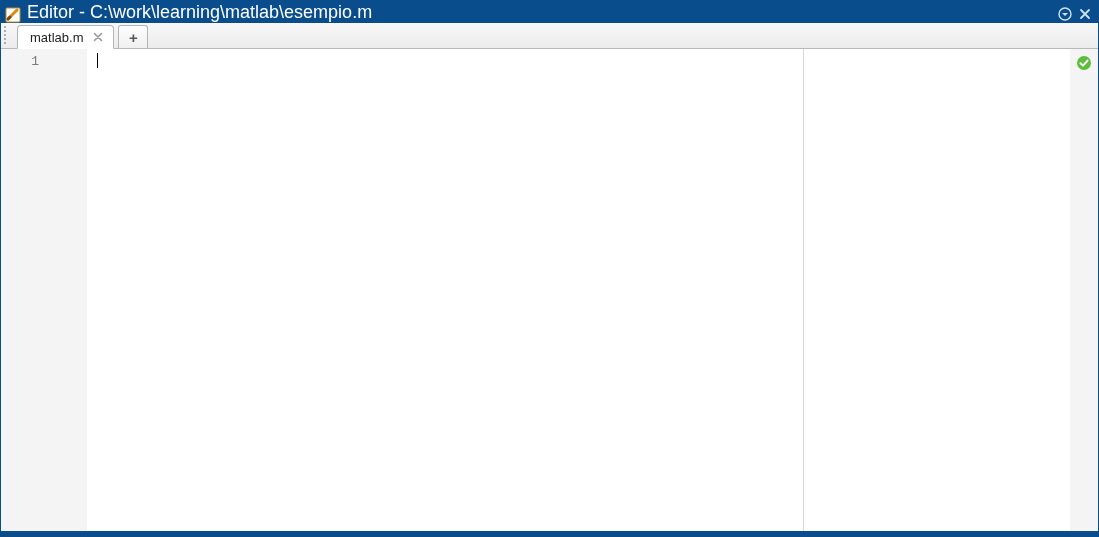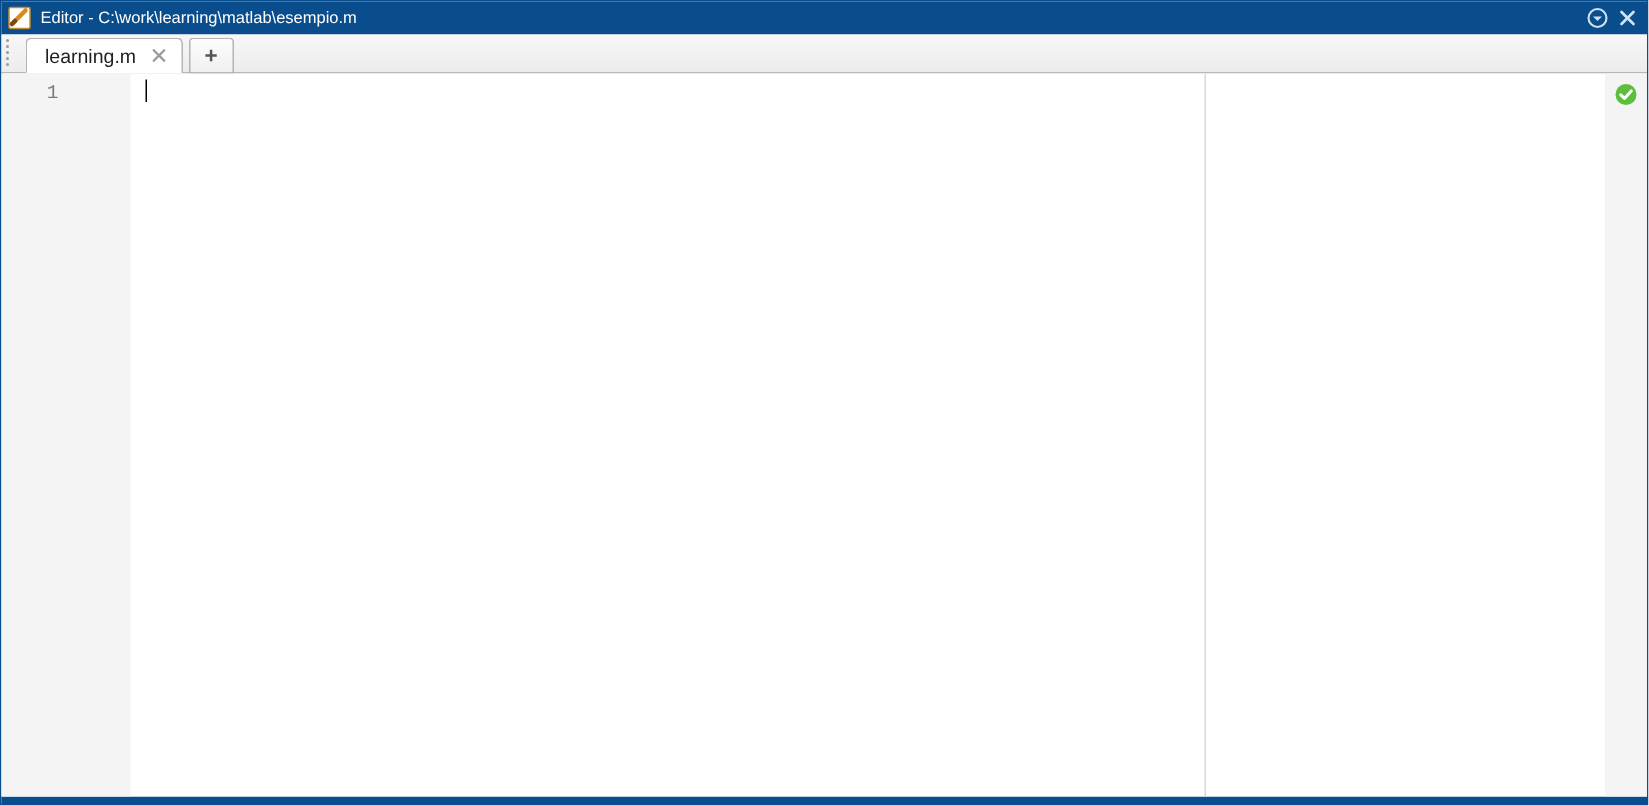--- a/index.html
+++ b/index.html
@@ -1,18 +1,18 @@
 <!DOCTYPE html>
 <html><head>
 <meta charset="utf-8">
 <style>
 *{box-sizing:border-box;margin:0;padding:0}
 body{font-family:"Segoe UI",Arial,sans-serif;font-size:13px;background:#fff;overflow:hidden}
 .window{width:1099px;height:537px;border:1px solid #0a4d8c;display:flex;flex-direction:column;background:#fff}
-.title-bar{height:22px;background:#0a4d8c;color:#fff;display:flex;align-items:center;padding:0 4px 0 4px;font-size:11px}
+.title-bar{height:22px;background:#0a4d8c;color:#fff;display:flex;align-items:flex-end;padding:0 4px 0 4px;font-size:18px}
 .title-bar .app-icon{width:16px;height:16px;margin-right:6px;display:flex;align-items:center;justify-content:center}
 .title-bar .title-text{flex:1;color:#fff;font-weight:400}
 .title-bar .ctrl{width:18px;height:18px;display:flex;align-items:center;justify-content:center;color:#d0e2f2;margin-left:2px;cursor:pointer}
 .title-bar .ctrl svg{display:block}
 .tab-strip{height:26px;background:linear-gradient(#f7f7f7,#ececec);border-bottom:1px solid #b8b8b8;display:flex;align-items:flex-end;padding-left:6px;position:relative}
 .tab-strip .grip{position:absolute;left:2px;top:3px;width:4px;height:18px;display:flex;flex-direction:column;justify-content:space-between}
 .tab-strip .grip span{width:2px;height:2px;background:#9a9a9a;border-radius:1px;margin-left:1px}
 .tab{height:24px;background:#fff;border:1px solid #b4b4b4;border-bottom:1px solid #fff;border-top-left-radius:4px;border-top-right-radius:4px;display:flex;align-items:center;padding:0 8px 0 12px;margin-bottom:-1px;margin-left:10px;position:relative;z-index:2}
 .tab .tab-label{color:#222;font-size:13px;margin-right:8px}
 .tab .tab-close{width:14px;height:14px;display:flex;align-items:center;justify-content:center;color:#9a9a9a;cursor:pointer}
@@ -58,21 +58,21 @@
 
   <div class="tab-strip">
     <div class="grip">
       <span></span>
         <span></span>
         <span></span>
         <span></span>
         <span></span>
     </div>
     <div class="tab">
-      <span class="tab-label">learning.m</span>
+      <span class="tab-label">matlab.m</span>
       <span class="tab-close">
         <svg width="10" height="10" viewBox="0 0 10 10">
           <path d="M1.5 1.5 L8.5 8.5 M8.5 1.5 L1.5 8.5" stroke="#9a9a9a" stroke-width="1.6" stroke-linecap="round"></path>
         </svg>
       </span>
     </div>
     <div class="new-tab">
       <span class="plus">+</span>
     </div>
   </div>

